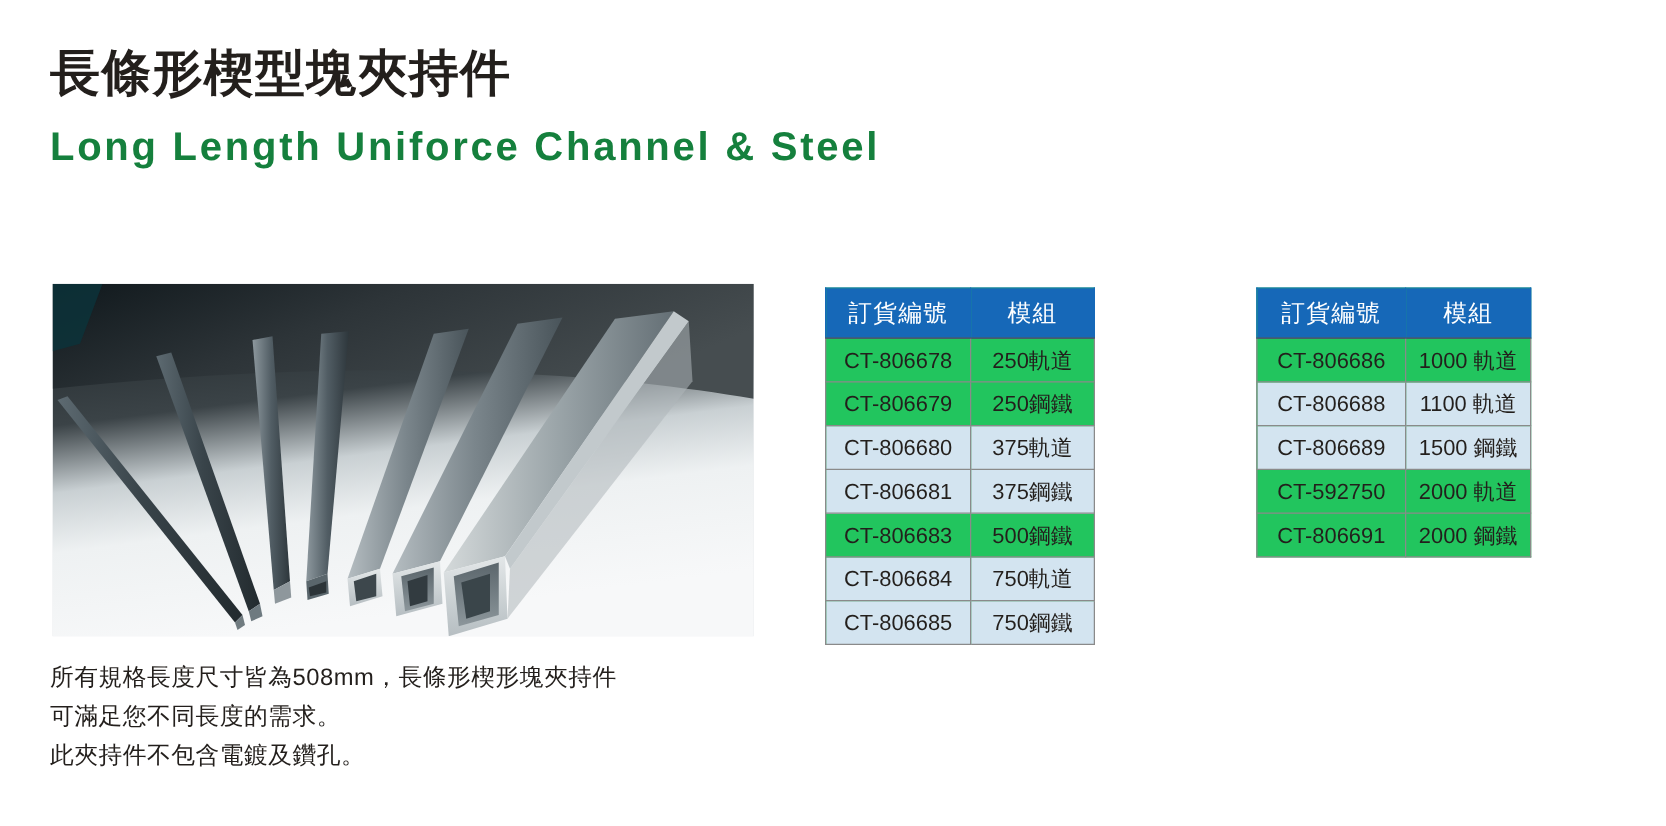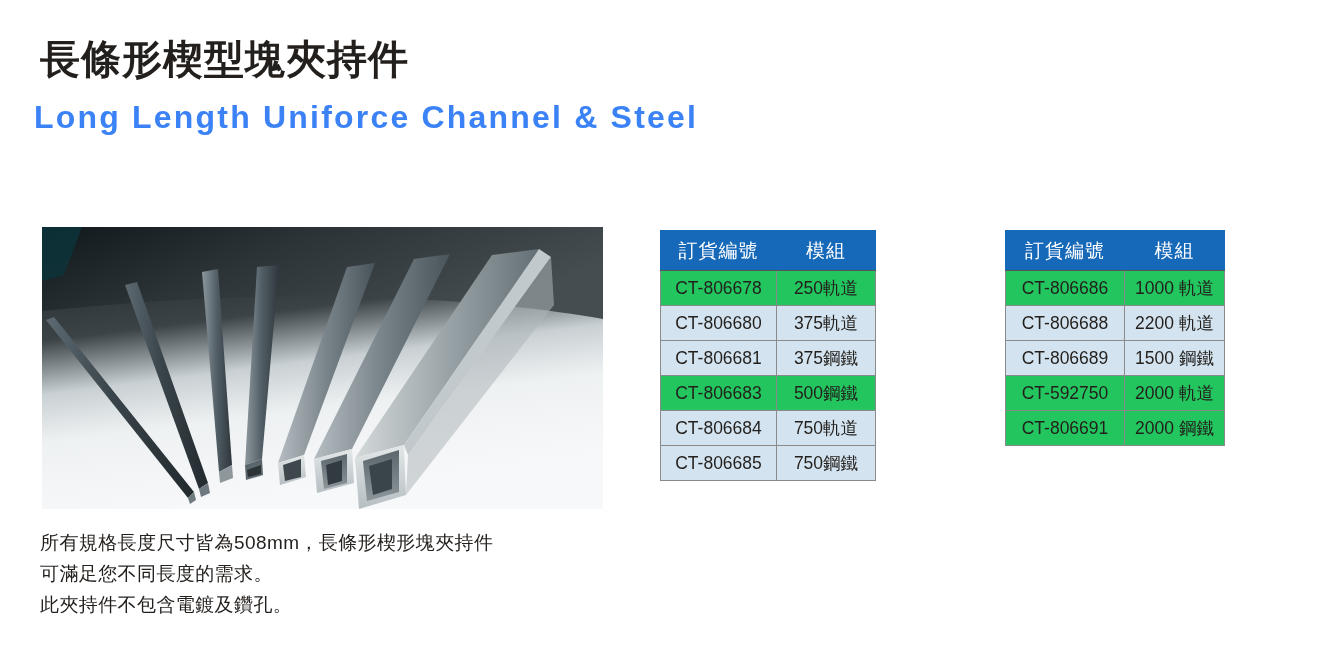--- a/index.html
+++ b/index.html
@@ -12,22 +12,22 @@
   .page { position:relative; width:1333px; height:591px; background:#fff; }
 
   
   .title-cn {
     position:absolute; left:40px; top:38px;
     font-size:40px; font-weight:bold; color:#231f1c;
     letter-spacing:1px; line-height:1.08;
     white-space:nowrap;
   }
   .title-en {
-    position:absolute; left:34px; top:100px;
-    font-size:32px; font-weight:bold; color:#3b82f6;
+    position:absolute; left:40px; top:100px;
+    font-size:32px; font-weight:bold; color:#15803d;
     letter-spacing:2.2px; line-height:1.1;
     white-space:nowrap;
   }
 
   
   .photo {
     position:absolute; left:42px; top:227px;
     width:561px; height:282px;
     overflow:hidden;
     background:#e9ecee;
@@ -181,20 +181,24 @@
       <tr>
         <th>訂貨編號</th>
         <th>模組</th>
       </tr>
     </thead>
     <tbody id="table-one-body">
         <tr>
           <td>CT-806678</td>
           <td>250軌道</td>
         </tr>
+        <tr>
+          <td>CT-806679</td>
+          <td>250鋼鐵</td>
+        </tr>
         <tr class="shade">
           <td>CT-806680</td>
           <td>375軌道</td>
         </tr>
         <tr class="shade">
           <td>CT-806681</td>
           <td>375鋼鐵</td>
         </tr>
         <tr>
           <td>CT-806683</td>
@@ -218,21 +222,21 @@
         <th>模組</th>
       </tr>
     </thead>
     <tbody id="table-two-body">
         <tr>
           <td>CT-806686</td>
           <td>1000 軌道</td>
         </tr>
         <tr class="shade">
           <td>CT-806688</td>
-          <td>2200 軌道</td>
+          <td>1100 軌道</td>
         </tr>
         <tr class="shade">
           <td>CT-806689</td>
           <td>1500 鋼鐵</td>
         </tr>
         <tr>
           <td>CT-592750</td>
           <td>2000 軌道</td>
         </tr>
         <tr>

